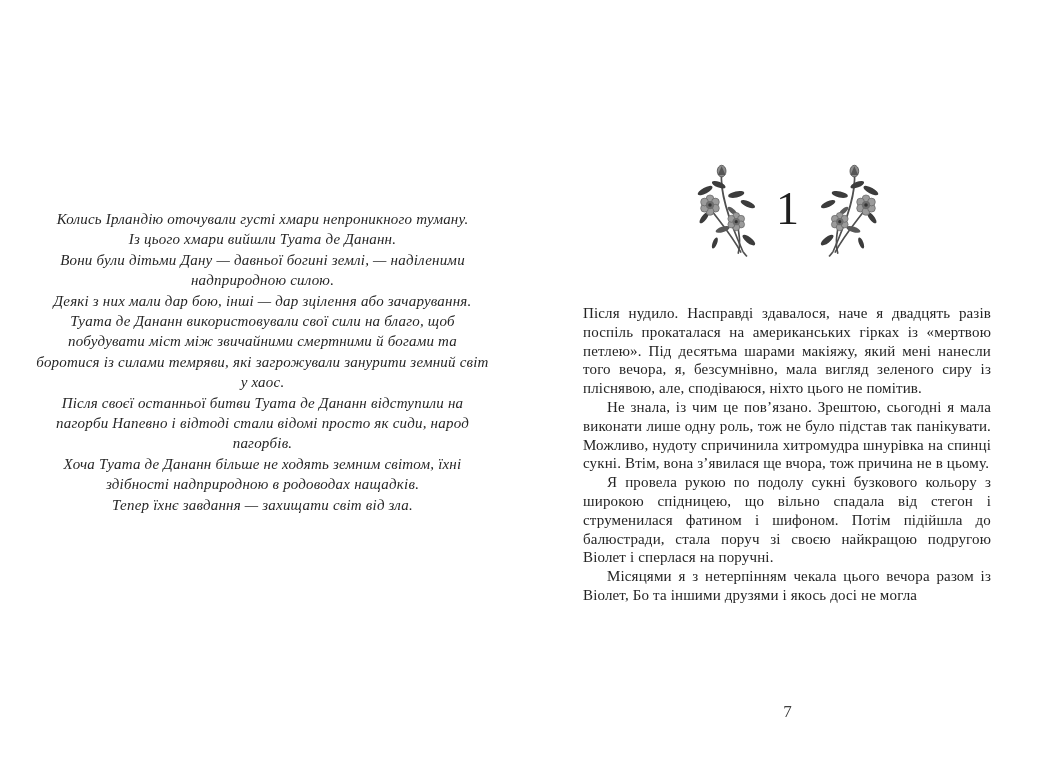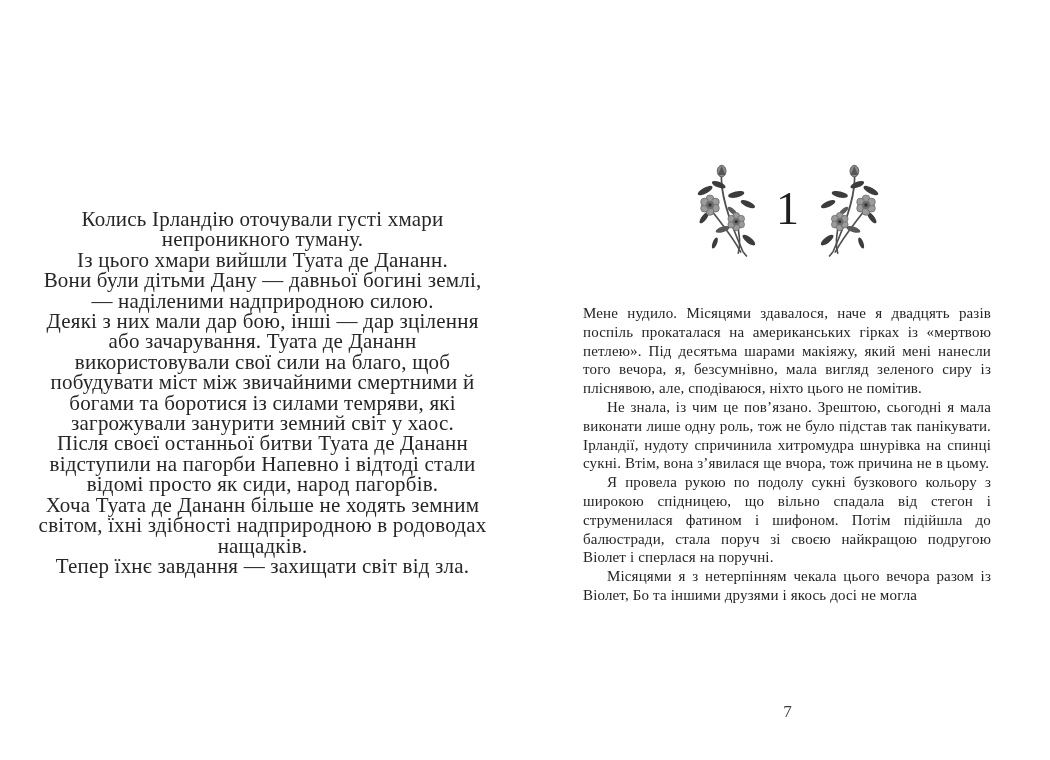--- a/index.html
+++ b/index.html
@@ -16,21 +16,22 @@
   .page-right { left: 525px; width: 525px; }
 
   
   .epigraph {
     position: absolute;
     top: 209px;
     left: 50%;
     transform: translateX(-50%);
     width: 456px;
     text-align: center;
-    font-size: 21px;
+    font-style: italic;
+    font-size: 15px;
     line-height: 20.4px;
     letter-spacing: 0.2px;
     color: #262626;
   }
   .epigraph p { margin: 0; }
 
   
   .chapter-header {
     position: absolute;
     top: 160px;
@@ -154,22 +155,22 @@
       <svg class="ornament" viewBox="0 0 70 100">
         <use href="#flower-sprig"></use>
       </svg>
       <span class="chapter-number">1</span>
       <svg class="ornament mirrored" viewBox="0 0 70 100">
         <use href="#flower-sprig"></use>
       </svg>
     </div>
 
     <div class="body-text">
-      <p>Мене нудило. Місяцями здавалося, наче я двадцять разів поспіль прокаталася на американських гірках із «мертвою петлею». Під десятьма шарами макіяжу, який мені нанесли того вечора, я, безсумнівно, мала вигляд зеленого сиру із пліснявою, але, сподіваюся, ніхто цього не помітив.</p>
-      <p>Не знала, із чим це пов’язано. Зрештою, сьогодні я мала виконати лише одну роль, тож не було підстав так панікувати. Ірландії, нудоту спричинила хитромудра шнурівка на спинці сукні. Втім, вона з’явилася ще вчора, тож причина не в цьому.</p>
+      <p>Після нудило. Насправді здавалося, наче я двадцять разів поспіль прокаталася на американських гірках із «мертвою петлею». Під десятьма шарами макіяжу, який мені нанесли того вечора, я, безсумнівно, мала вигляд зеленого сиру із пліснявою, але, сподіваюся, ніхто цього не помітив.</p>
+      <p>Не знала, із чим це пов’язано. Зрештою, сьогодні я мала виконати лише одну роль, тож не було підстав так панікувати. Можливо, нудоту спричинила хитромудра шнурівка на спинці сукні. Втім, вона з’явилася ще вчора, тож причина не в цьому.</p>
       <p>Я провела рукою по подолу сукні бузкового кольору з широкою спідницею, що вільно спадала від стегон і струменилася фатином і шифоном. Потім підійшла до балюстради, стала поруч зі своєю найкращою подругою Віолет і сперлася на поручні.</p>
       <p>Місяцями я з нетерпінням чекала цього вечора разом із Віолет, Бо та іншими друзями і якось досі не могла</p>
     </div>
 
     <div class="page-number">7</div>
 
   </div>
 
 </div>
 

